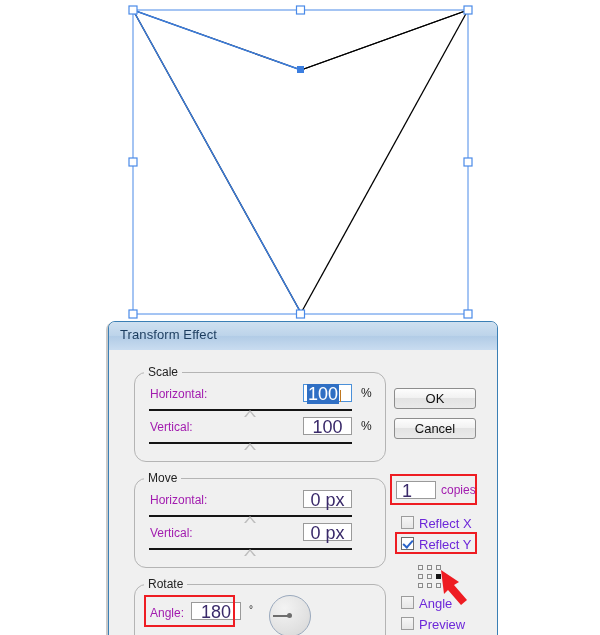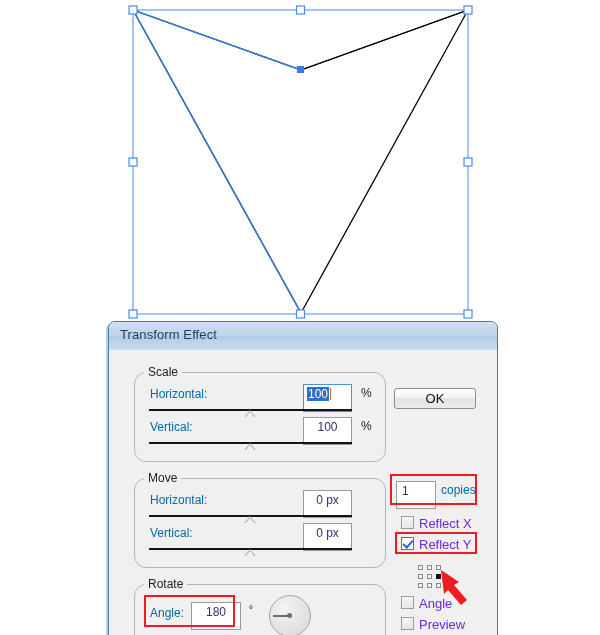--- a/index.html
+++ b/index.html
@@ -49,28 +49,28 @@
     position:absolute;
     border:1px solid #b4b4b4;
     border-radius:12px;
     background:transparent;
   }
   .group-title {
     position:absolute; top:-8px; left:9px;
     background:#f0f0f0; padding:0 4px;
     font-size:12px; color:#222;
   }
-  .fieldlabel { position:absolute; font-size:12px; color:#0369a1; }
+  .fieldlabel { position:absolute; font-size:12px; color:#a21caf; }
 
   .numfield {
     position:absolute;
     background:#ffffff;
     border:1px solid #9a9a9a;
-    height:28px; line-height:18px;
-    font-size:12px; color:#3a2a6a;
+    height:18px; line-height:18px;
+    font-size:18px; color:#3a2a6a;
     text-align:center;
     box-sizing:border-box;
   }
   .numfield.focused {
     border:1px solid #4a90d9;
     color:#ffffff;
     background:#ffffff;
     text-align:left;
     padding-left:3px;
   }
@@ -240,20 +240,21 @@
         <div class="numfield" style="left:56px; top:17px; width:50px;">180</div>
         <div class="unit" style="left:114px; top:19px; font-size:10px;">°</div>
 
         <div id="dial" style="left:134px; top:10px;">
           <div id="dial-needle" style="left:3px; top:19px; width:17px;"></div>
           <div id="dial-center" style="left:17px; top:17px;"></div>
         </div>
       </div>
 
       <div class="btn" style="left:285px; top:38px; width:82px;">OK</div>
+      <div class="btn" style="left:285px; top:68px; width:82px;">Cancel</div>
 
       <div class="numfield" style="left:287px; top:131px; width:40px; text-align:left; padding-left:5px;">1</div>
       <div class="fieldlabel" style="left:332px; top:133px;">copies</div>
       <div class="redbox" style="left:281px; top:124px; width:87px; height:31px;"></div>
 
       <div class="cbrow" style="left:292px; top:165px;">
         <span class="cbox"></span><span class="cblabel">Reflect X</span>
       </div>
 
       <div class="cbrow" style="left:292px; top:186px;">

